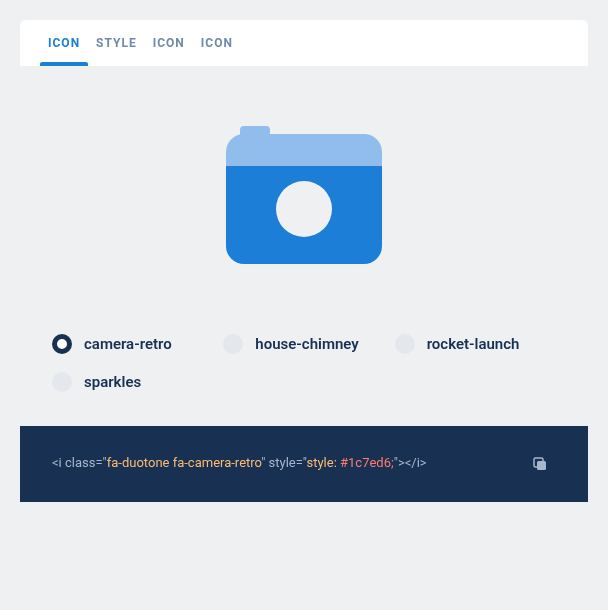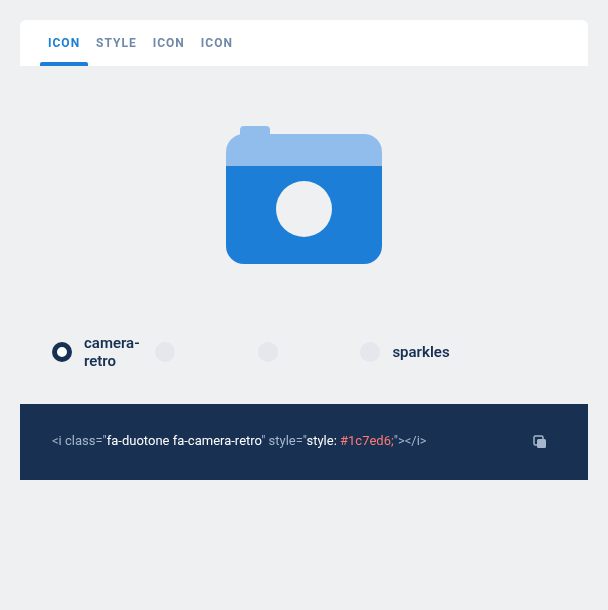--- a/index.html
+++ b/index.html
@@ -8,29 +8,29 @@
 .tabs { display: flex; justify-content: flex-start; background: #fff; border-radius: 6px 6px 0 0; padding: 0 20px; }
 .tab { padding: 16px 8px; font-size: 12px; font-weight: 700; letter-spacing: 1px; color: #7189a9; cursor: pointer; position: relative; }
 .tab.active { color: #1c7ed6; }
 .tab.active::after { content: ""; position: absolute; bottom: 0; left: 0; right: 0; height: 4px; background: #1c7ed6; border-radius: 2px 2px 0 0; }
 .preview { padding: 60px 0 40px; display: flex; align-items: center; justify-content: center; }
 .camera-icon { position: relative; width: 156px; height: 138px; }
 .camera-top { position: absolute; top: 0; left: 14px; width: 30px; height: 20px; background: #91bdec; border-radius: 4px 4px 0 0; }
 .camera-body-light { position: absolute; top: 8px; left: 0; width: 156px; height: 40px; background: #91bdec; border-radius: 18px 18px 0 0; }
 .camera-body-dark { position: absolute; top: 40px; left: 0; width: 156px; height: 98px; background: #1c7ed6; border-radius: 0 0 18px 18px; }
 .camera-lens { position: absolute; top: 55px; left: 50%; transform: translateX(-50%); width: 56px; height: 56px; background: #eef0f2; border-radius: 50%; }
-.options { display: grid; grid-template-columns: repeat(5, 1fr); gap: 18px 10px; padding: 30px 32px 34px; }
+.options { display: grid; grid-template-columns: repeat(3, 1fr); gap: 18px 10px; padding: 30px 32px 34px; }
 .option { display: flex; align-items: center; gap: 12px; cursor: pointer; }
 .radio { width: 20px; height: 20px; border-radius: 50%; background: #e4e7eb; flex-shrink: 0; position: relative; }
 .radio.selected { background: #fff; border: 5px solid #183153; }
 .option-label { font-size: 15px; font-weight: 600; color: #183153; }
 .code-bar { background: #183153; padding: 22px 32px; display: flex; align-items: center; justify-content: space-between; gap: 20px; }
 .code { font-family: "Courier New", monospace; font-size: 13px; line-height: 1.7; color: #a6b6cc; flex: 1; word-break: break-all; }
 .code .tag { color: #a6b6cc; }
-.code .str { color: #ffffff; }
+.code .str { color: #fdba74; }
 .code .hex { color: #ff7b72; }
 .copy-btn { width: 32px; height: 32px; display: flex; align-items: center; justify-content: center; cursor: pointer; }
 .copy-svg { width: 18px; height: 18px; }
 </style>
 </head>
 <body>
 
 <div class="container">
   <div class="tabs">
     <div class="tab active">ICON</div>
@@ -48,23 +48,25 @@
     </div>
   </div>
 
   <div class="options">
     <div class="option">
       <div class="radio selected"></div>
       <span class="option-label">camera-retro</span>
     </div>
     <div class="option">
       <div class="radio"></div>
+      <span class="option-label">house-chimney</span>
     </div>
     <div class="option">
       <div class="radio"></div>
+      <span class="option-label">rocket-launch</span>
     </div>
     <div class="option">
       <div class="radio"></div>
       <span class="option-label">sparkles</span>
     </div>
   </div>
 
   <div class="code-bar">
     <div class="code"><span class="tag">&lt;i class="</span><span class="str">fa-duotone fa-camera-retro</span><span class="tag">" style="</span><span class="str">style: </span><span class="hex">#1c7ed6;</span><span class="tag">"&gt;&lt;/i&gt;</span></div>
     <div class="copy-btn">

